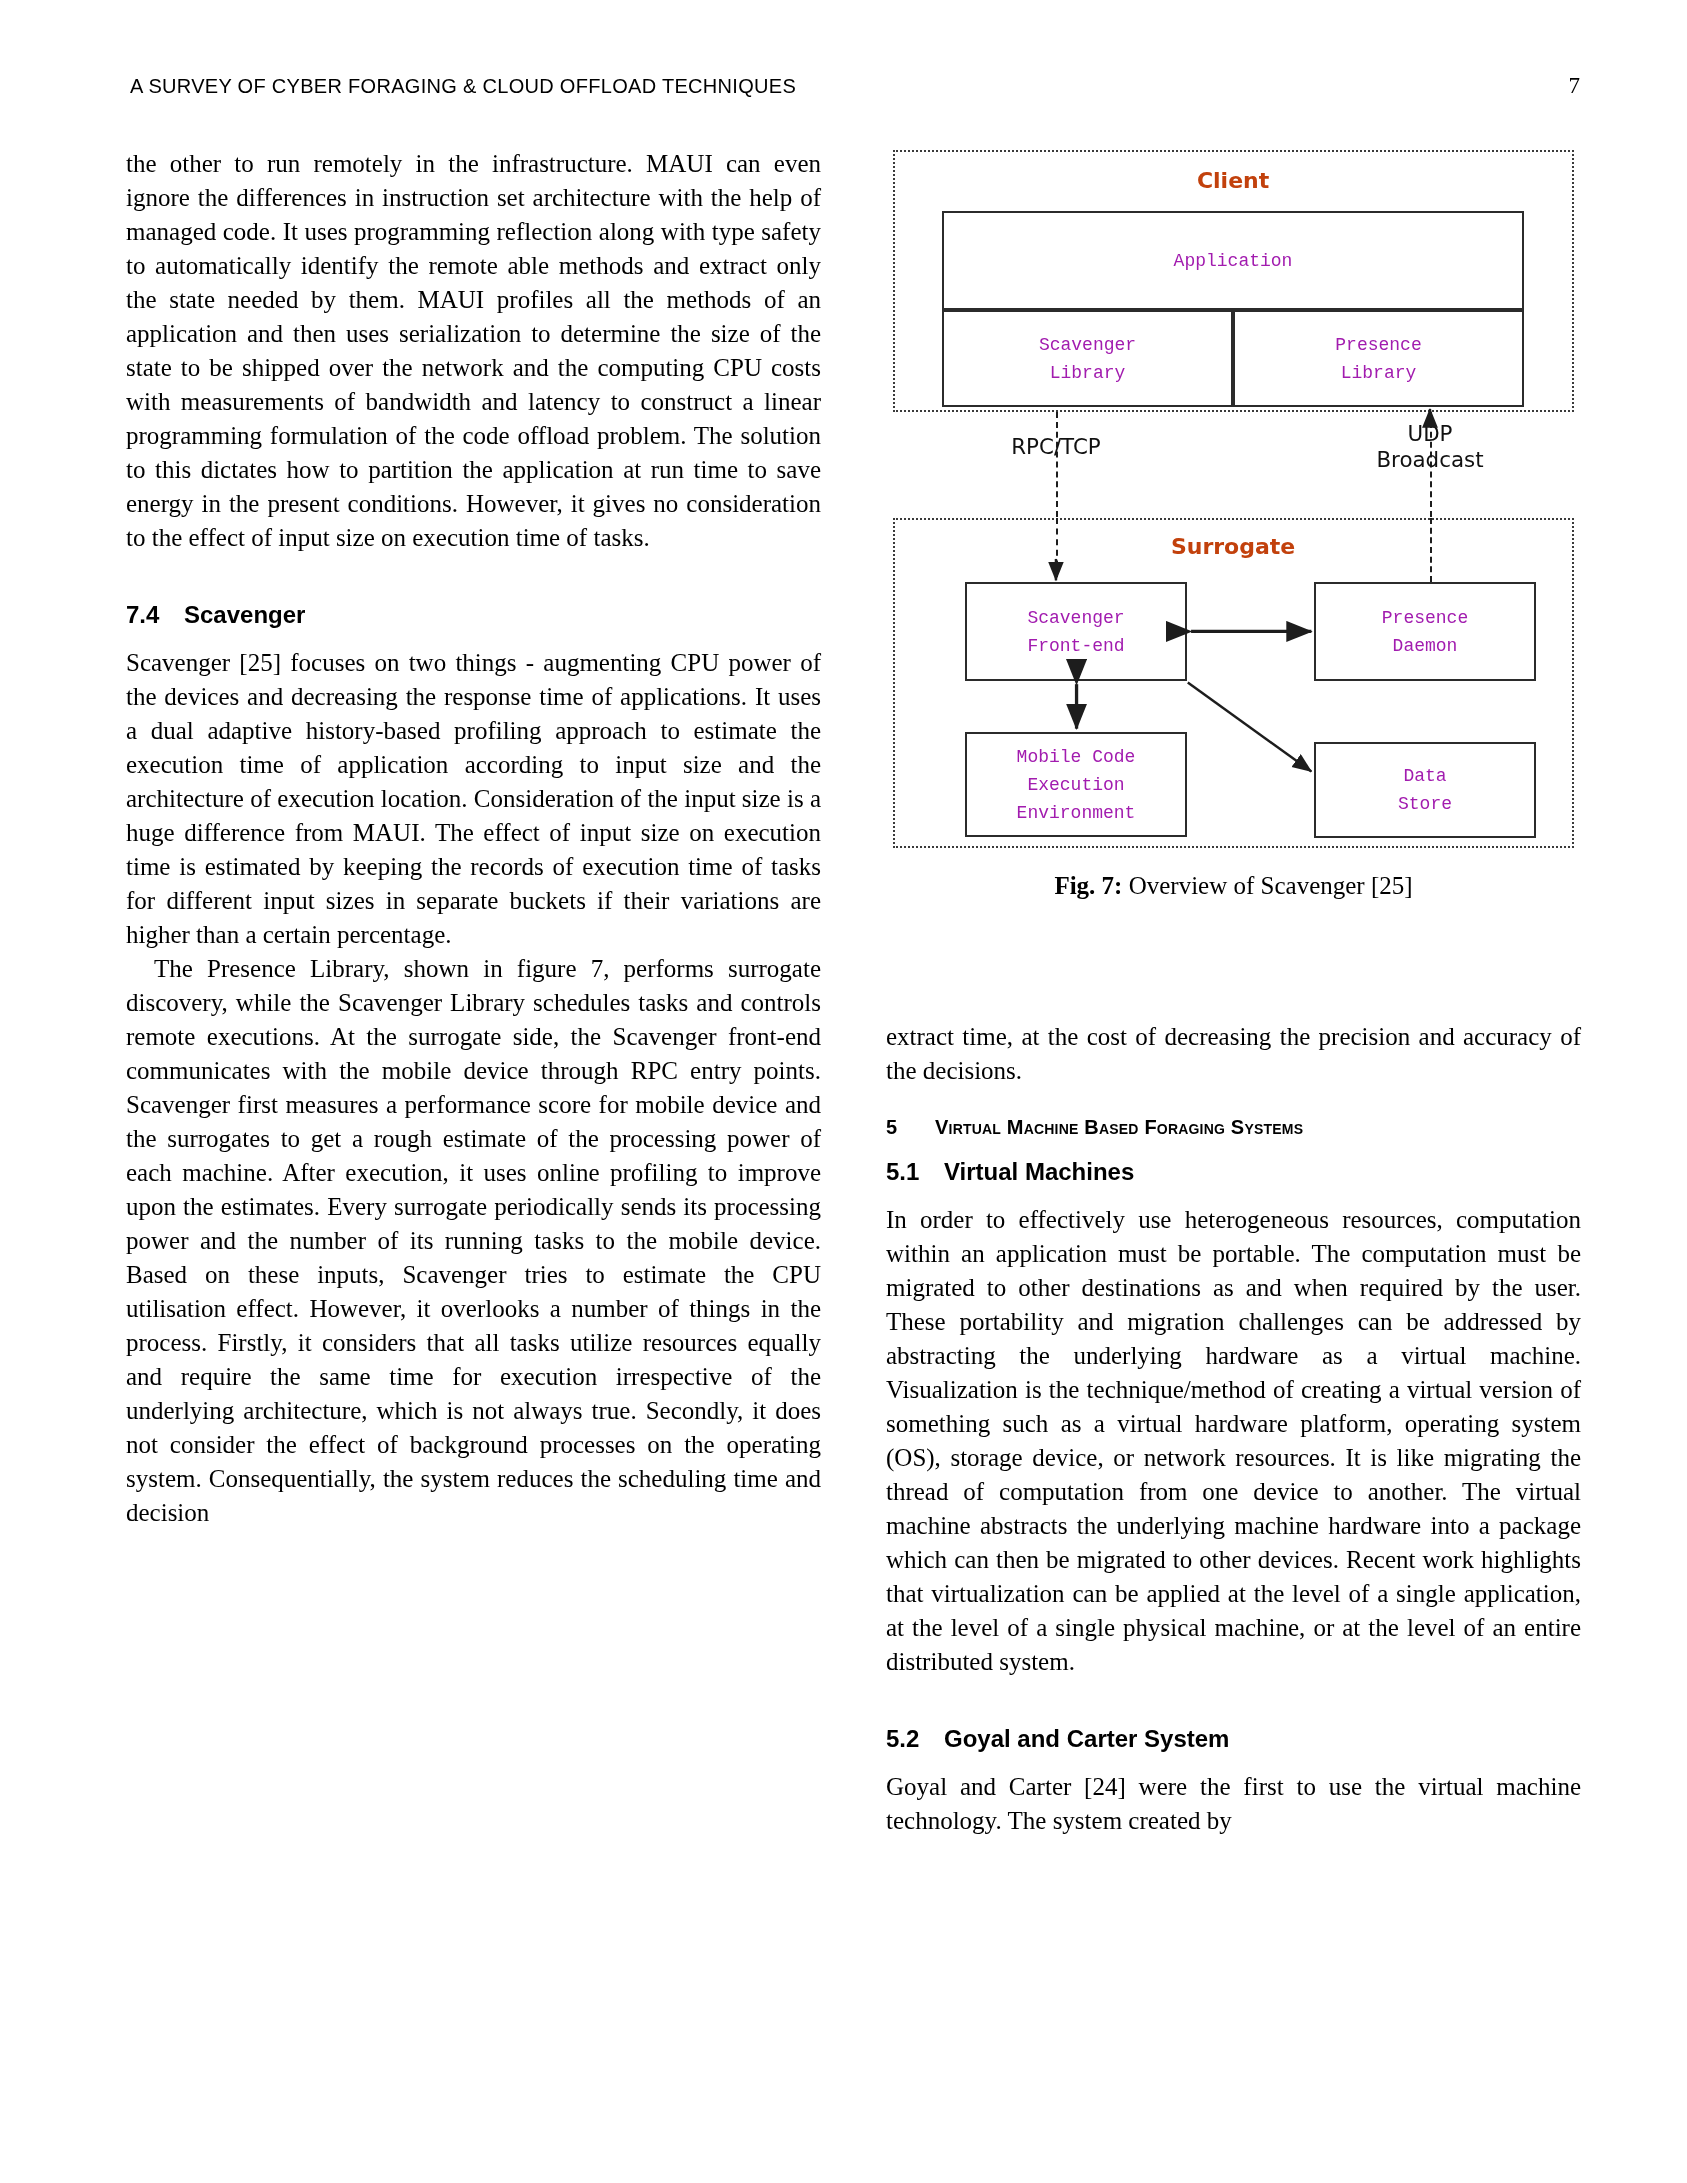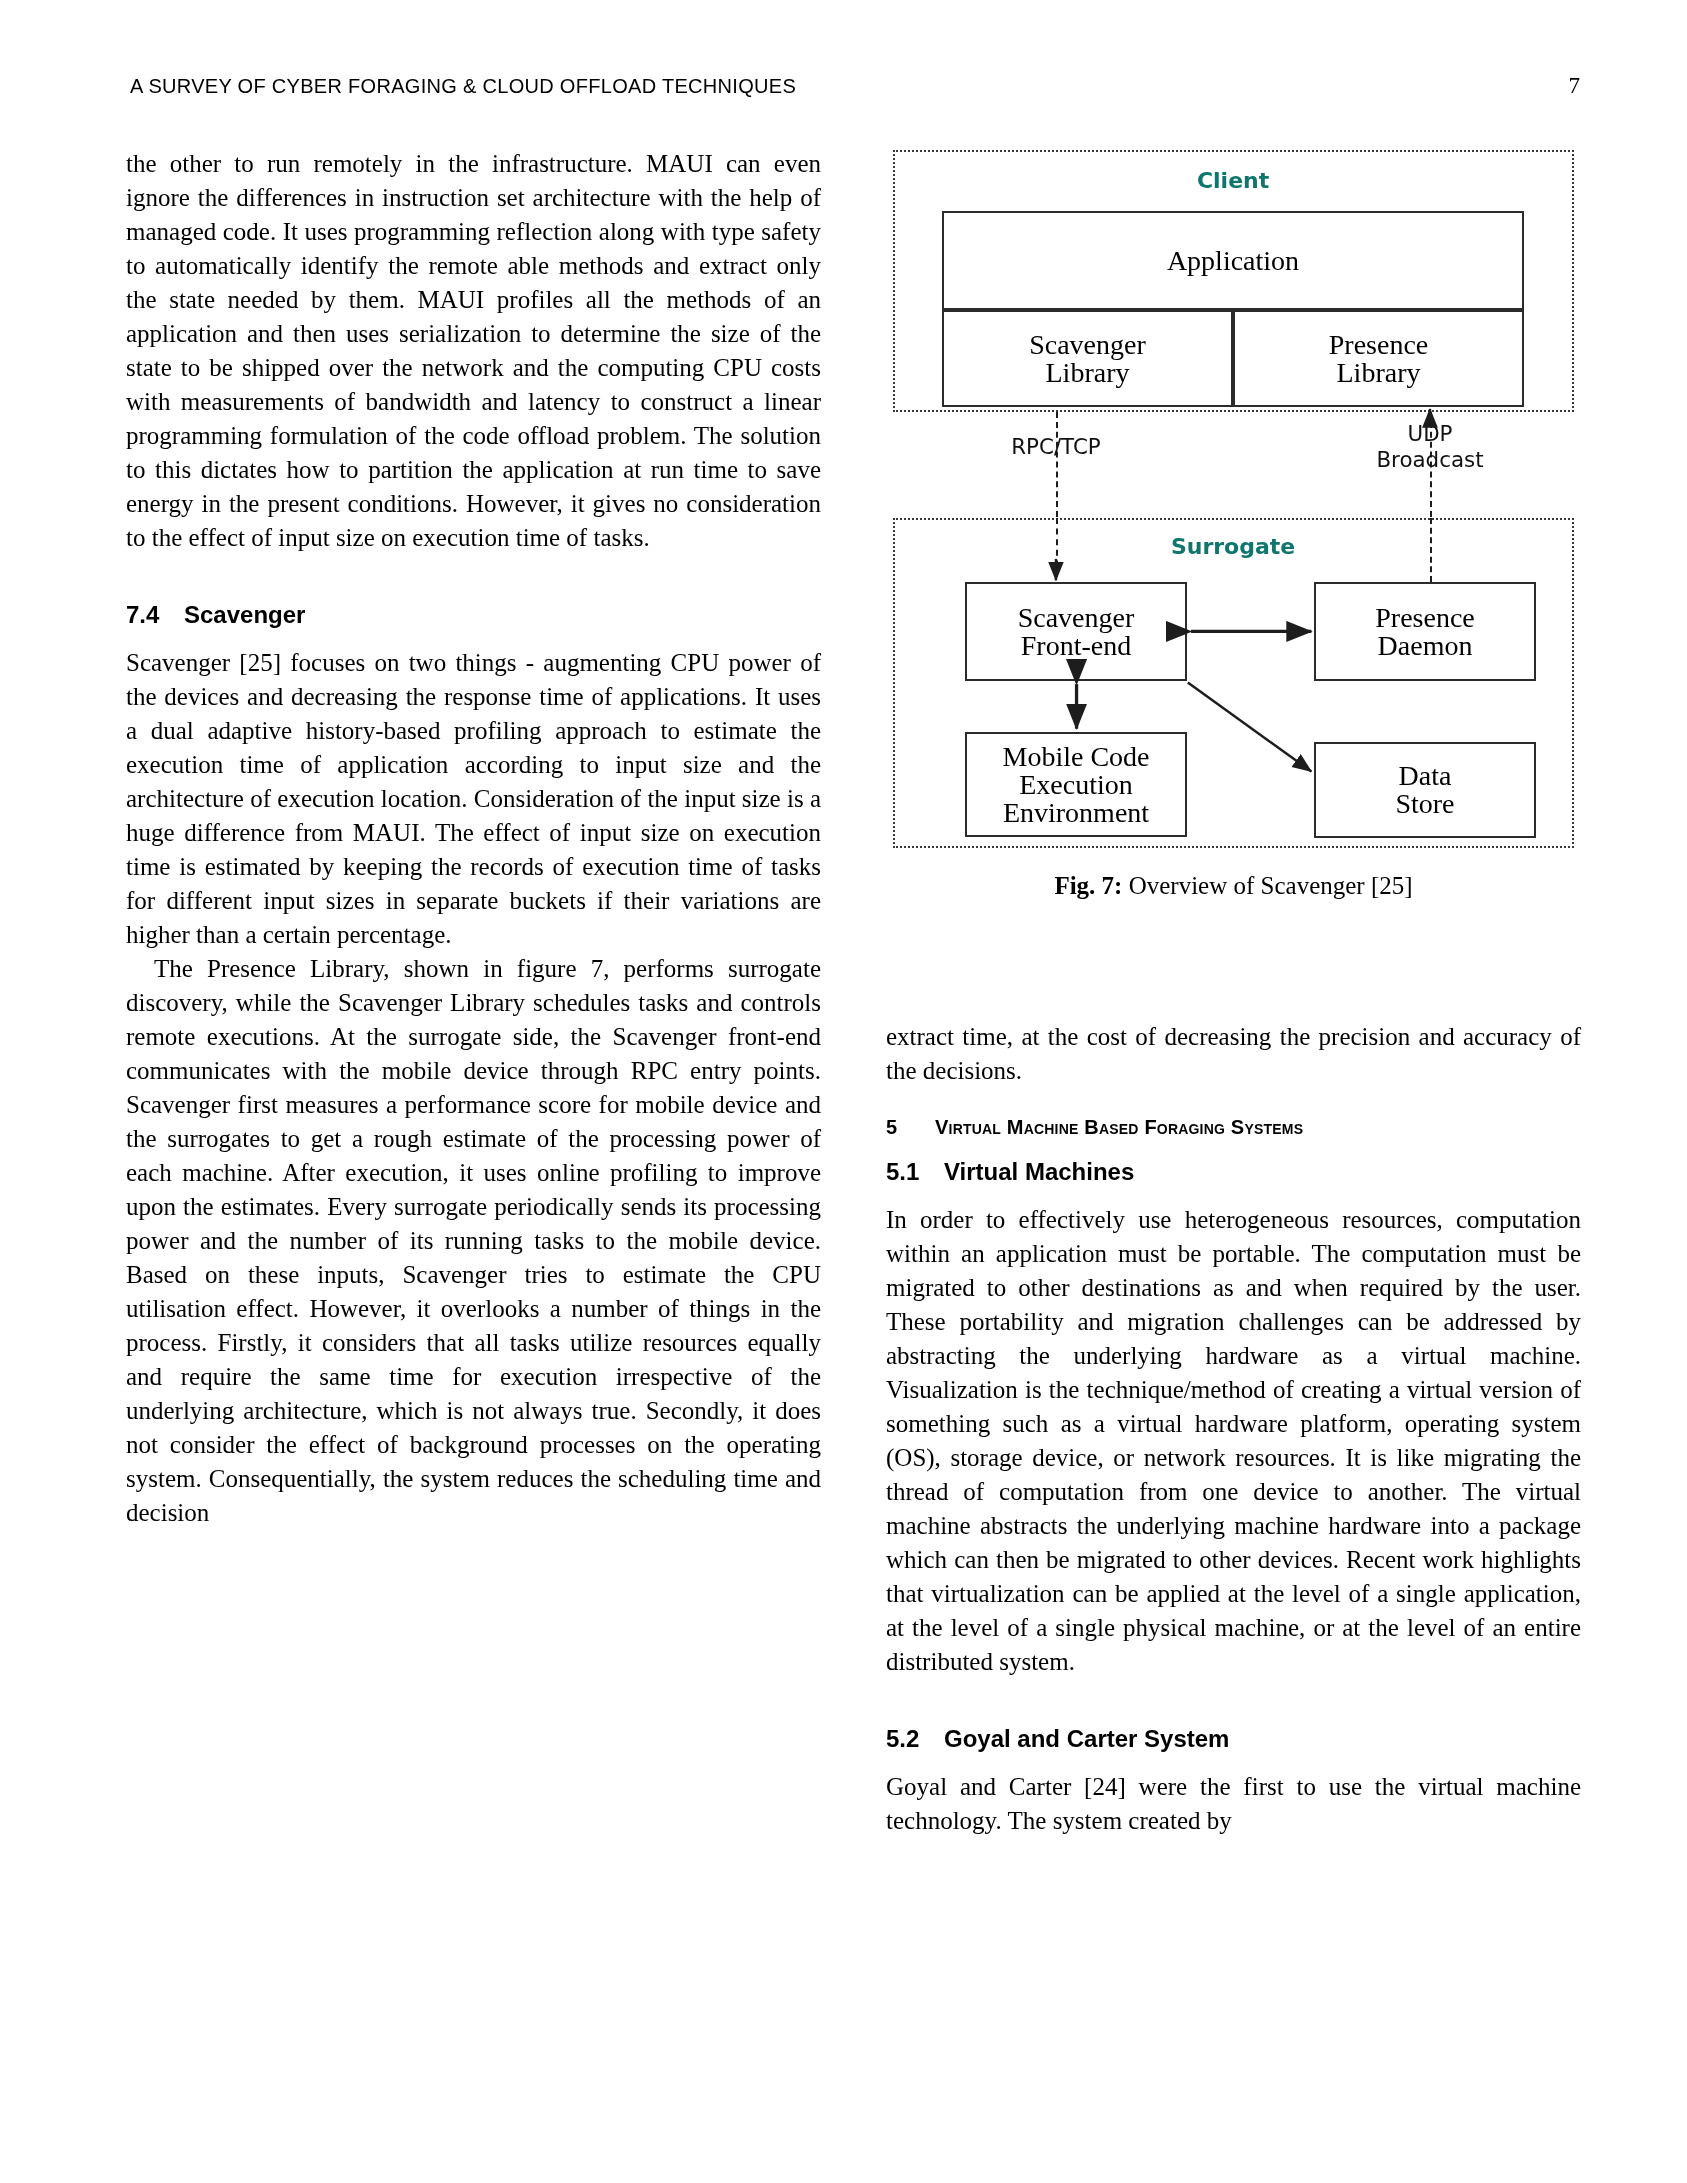--- a/index.html
+++ b/index.html
@@ -120,27 +120,27 @@
     align-items: center;
     justify-content: center;
     text-align: center;
   }
   .grouplabel {
     position: absolute;
     text-align: center;
     font-family: "DejaVu Sans", "Liberation Sans", sans-serif;
     font-weight: bold;
     font-size: 22px;
-    color: #0f766e;
+    color: #c2410c;
   }
   .boxtext {
-    font-family: Liberation Serif, serif;
-    font-size: 28px;
+    font-family: Liberation Mono, monospace;
+    font-size: 18px;
     line-height: 28px;
-    color: #000000;
+    color: #a21caf;
   }
   .linklabel {
     position: absolute;
     text-align: center;
     font-family: "DejaVu Sans", "Liberation Sans", sans-serif;
     font-size: 21.4px;
     line-height: 26px;
     color: #111;
   }
   .dash-v {

